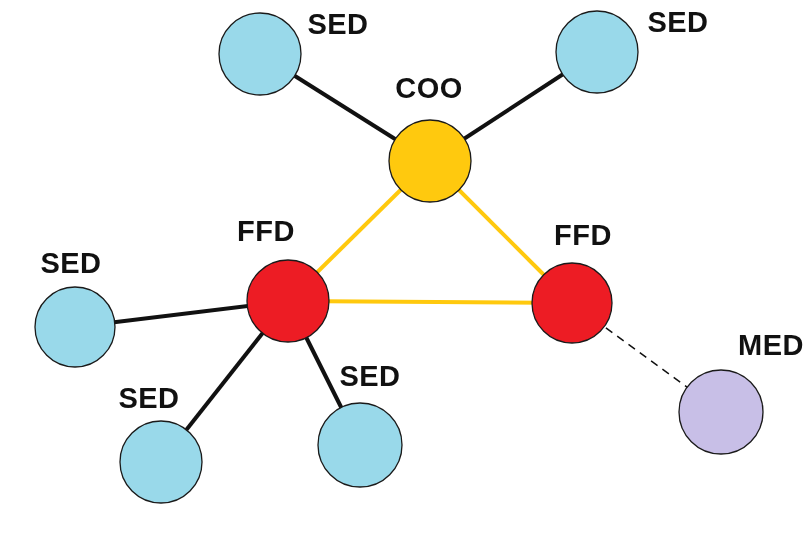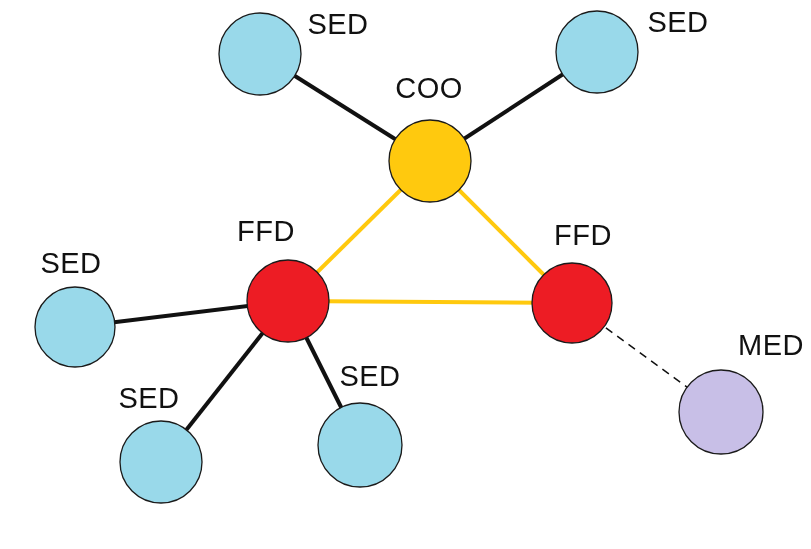--- a/index.html
+++ b/index.html
@@ -7,20 +7,21 @@
     padding: 0;
     background: #ffffff;
   }
   .canvas-wrap {
     position: relative;
     width: 811px;
     height: 549px;
     background: #ffffff;
     overflow: hidden;
     font-family: "Liberation Sans", sans-serif;
+    font-weight: bold;
   }
   svg.graph {
     display: block;
     width: 811px;
     height: 549px;
   }
   .node-label {
     font-family: "Liberation Sans", sans-serif;
     font-size: 29px;
     fill: #111111;

